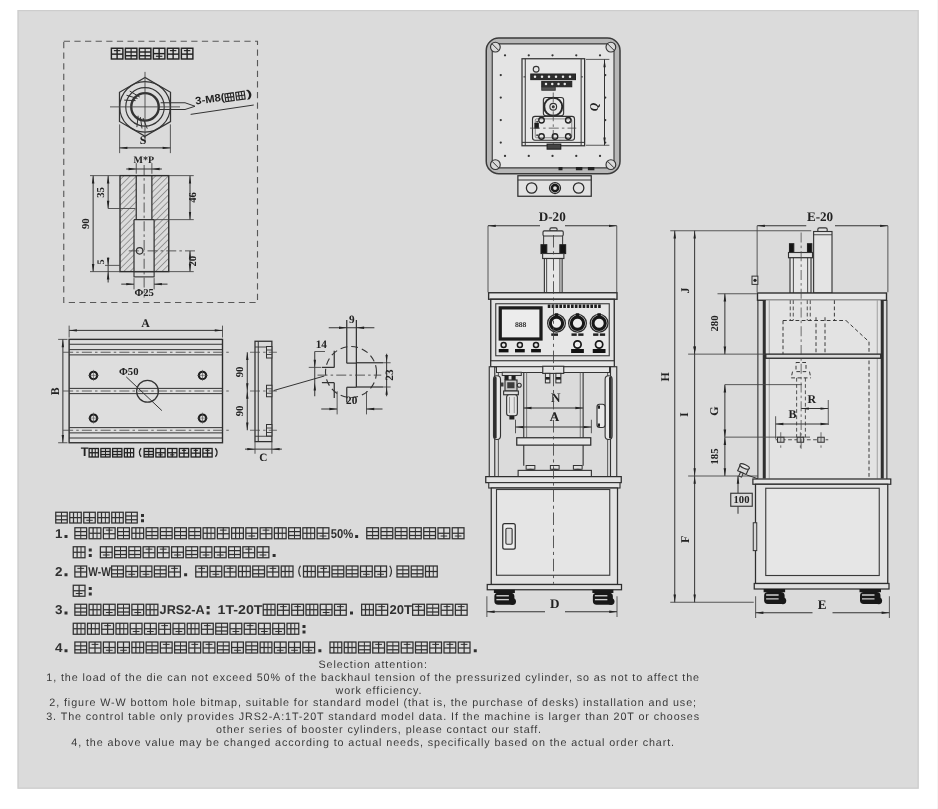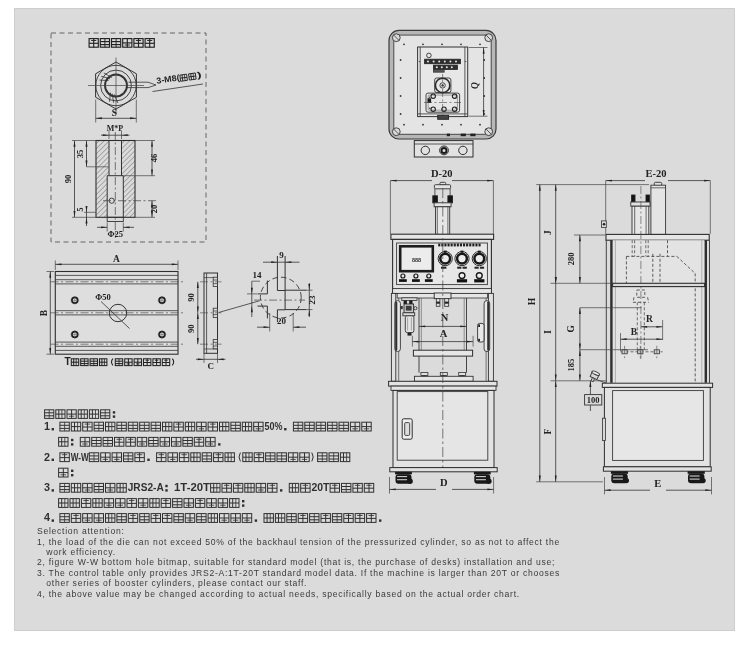--- a/index.html
+++ b/index.html
@@ -1,15 +1,15 @@
 <!DOCTYPE html>
 <html><head><meta charset="utf-8"><style>
 html,body{margin:0;padding:0;width:750px;height:647px;background:#fff;overflow:hidden;font-family:"Liberation Sans",sans-serif;}
 #stage{position:absolute;left:0;top:0;width:750px;height:647px;}
-.en{position:absolute;left:37px;top:526.2px;font-size:8.6px;line-height:10.42px;color:#3a3a3a;white-space:pre;letter-spacing:0.72px;}
+.en{position:absolute;left:37px;top:526.2px;font-size:8.6px;line-height:10.42px;color:#3a3a3a;white-space:pre;letter-spacing:0.72px;text-align:center;}
 </style></head><body>
 <div id="stage">
 
 <div style="position:absolute;left:14px;top:8px;width:721px;height:623px;background:#dbdbdb;border:1px solid #cdcdcd;box-sizing:border-box"></div>
 <svg width="750" height="647" viewBox="0 0 750 647" style="position:absolute;left:0;top:0">
 <defs>
         <pattern id="hat" patternUnits="userSpaceOnUse" width="3.6" height="3.6" patternTransform="rotate(45)">
           <line x1="0" y1="0" x2="0" y2="3.6" stroke="#4a4a4a" stroke-width="0.75"></line>
         </pattern>
       </defs>

